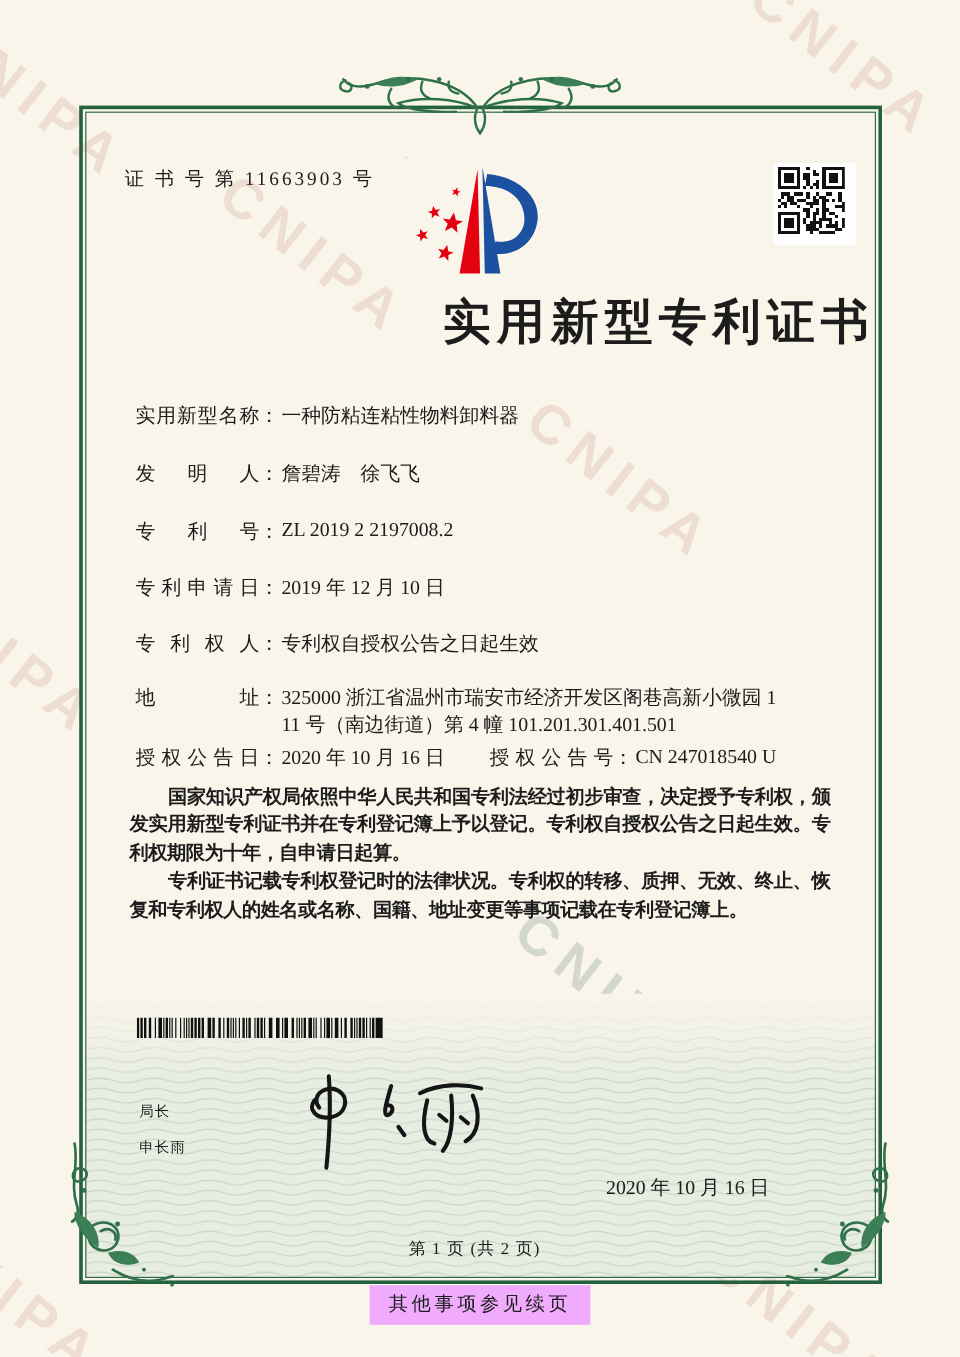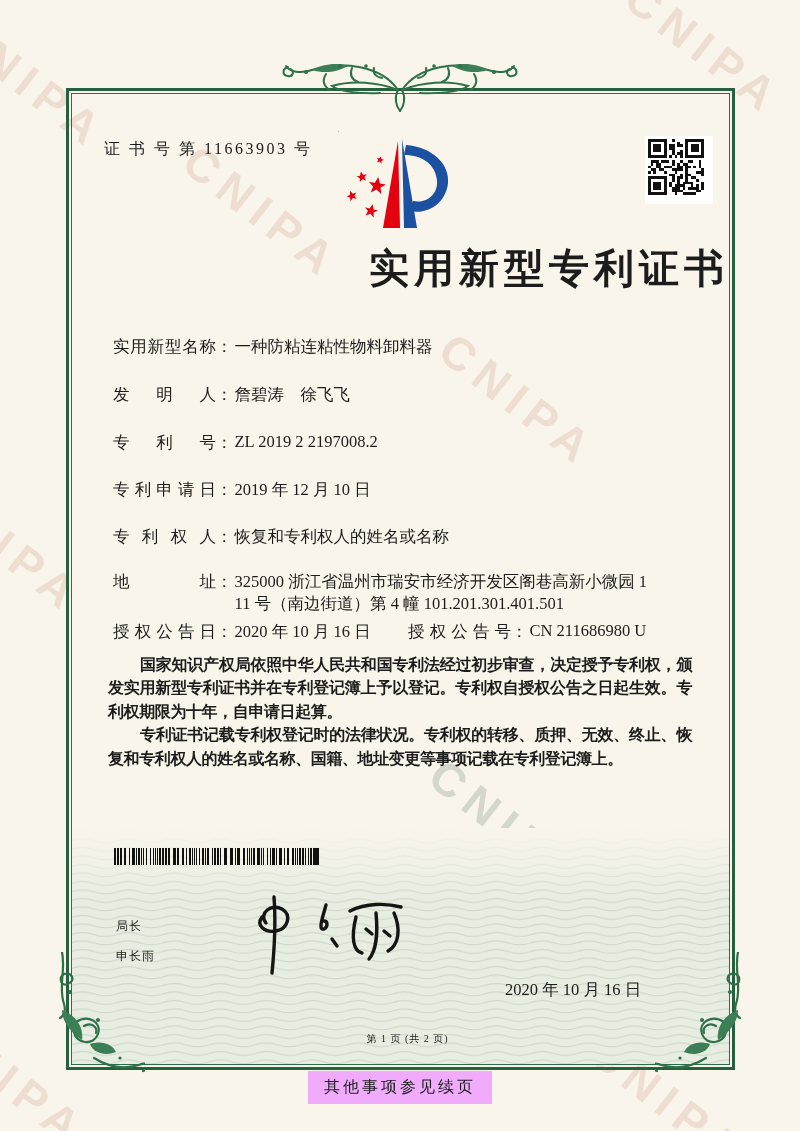--- a/index.html
+++ b/index.html
@@ -37,21 +37,21 @@
   .val{margin-left:2px;}
   .addrval{line-height:22px;max-width:455px;}
   .grant2{position:absolute;left:295px;top:0;display:flex;}
   .paras{left:108px;top:653px;width:584px;font-size:16px;line-height:23.4px;
          text-align:justify;letter-spacing:-0.4px;}
   .paras p{margin:0;text-indent:2em;font-weight:bold;}
   .barcode{left:114px;top:848px;}
   .signer{left:116px;font-size:12px;letter-spacing:1px;}
   .sig{left:238px;top:893px;}
   .grantdate{left:505px;top:979px;font-size:16.5px;}
-  .pagenum{left:76px;top:1032px;width:663px;text-align:center;font-size:10px;letter-spacing:1px;}
+  .pagenum{left:64px;top:1032px;width:663px;text-align:center;font-size:14px;letter-spacing:1px;}
   .contnote{left:400px;top:1071px;transform:translateX(-50%);background:#f0abfc;
             padding:6px 16px;font-size:16px;letter-spacing:3px;white-space:nowrap;}
 </style>
 </head>
 <body>
 
 <div class="page">
 
   <div class="wm" style="left:-28px;top:4px">CNIPA</div>
   <div class="wm" style="left:648px;top:-30px">CNIPA</div>
@@ -193,21 +193,21 @@
     <span class="val">2019 年 12 月 10 日</span>
   </div>
   <div class="abs row" style="top:526px">
     <span class="jlabel">
         <span>专</span>
         <span>利</span>
         <span>权</span>
         <span>人</span>
       </span>
       <span class="colon">：</span>
-    <span class="val">恢复和专利权人的姓名或名称</span>
+    <span class="val">专利权自授权公告之日起生效</span>
   </div>
   <div class="abs row" style="top:571px">
     <span class="jlabel">
         <span>地</span>
         <span>址</span>
       </span>
       <span class="colon">：</span>
     <span class="val addrval">
       <span>325000 浙江省温州市瑞安市经济开发区阁巷高新小微园 1</span><br>
       <span>11 号（南边街道）第 4 幢 101.201.301.401.501</span>
@@ -225,21 +225,21 @@
     <span class="val">2020 年 10 月 16 日</span>
     <span class="grant2">
       <span class="jlabel">
           <span>授</span>
           <span>权</span>
           <span>公</span>
           <span>告</span>
           <span>号</span>
         </span>
         <span class="colon">：</span>
-      <span class="val">CN 211686980 U</span>
+      <span class="val">CN 247018540 U</span>
     </span>
   </div>
 
   <div class="abs paras">
     <p>国家知识产权局依照中华人民共和国专利法经过初步审查，决定授予专利权，颁发实用新型专利证书并在专利登记簿上予以登记。专利权自授权公告之日起生效。专利权期限为十年，自申请日起算。</p>
     <p>专利证书记载专利权登记时的法律状况。专利权的转移、质押、无效、终止、恢复和专利权人的姓名或名称、国籍、地址变更等事项记载在专利登记簿上。</p>
   </div>
 
   <svg class="abs barcode" id="barcode" width="205" height="17" viewBox="0 0 205 17">
       <path d="M0,0h2v17h-2zM3,0h2v17h-2zM6,0h2v17h-2zM10,0h2v17h-2zM15,0h1v17h-1zM18,0h3v17h-3zM22,0h1v17h-1zM24,0h2v17h-2zM27,0h1v17h-1zM29,0h1v17h-1zM32,0h1v17h-1zM36,0h1v17h-1zM39,0h1v17h-1zM41,0h1v17h-1zM43,0h1v17h-1zM45,0h2v17h-2zM48,0h2v17h-2zM51,0h2v17h-2zM54,0h2v17h-2zM59,0h3v17h-3zM63,0h2v17h-2zM68,0h2v17h-2zM72,0h1v17h-1zM75,0h2v17h-2zM78,0h1v17h-1zM80,0h1v17h-1zM82,0h1v17h-1zM85,0h1v17h-1zM88,0h2v17h-2zM91,0h1v17h-1zM93,0h2v17h-2zM98,0h1v17h-1zM100,0h2v17h-2zM103,0h2v17h-2zM106,0h1v17h-1zM110,0h3v17h-3zM116,0h3v17h-3zM121,0h1v17h-1zM123,0h3v17h-3zM129,0h2v17h-2zM133,0h1v17h-1zM135,0h1v17h-1zM137,0h1v17h-1zM139,0h2v17h-2zM143,0h3v17h-3zM147,0h1v17h-1zM149,0h1v17h-1zM153,0h1v17h-1zM156,0h1v17h-1zM158,0h3v17h-3zM162,0h1v17h-1zM165,0h3v17h-3zM170,0h1v17h-1zM173,0h2v17h-2zM178,0h2v17h-2zM181,0h1v17h-1zM183,0h1v17h-1zM185,0h2v17h-2zM188,0h2v17h-2zM191,0h1v17h-1zM194,0h1v17h-1zM196,0h2v17h-2zM199,0h3v17h-3zM202,0h3v17h-3z" fill="#111"></path>

